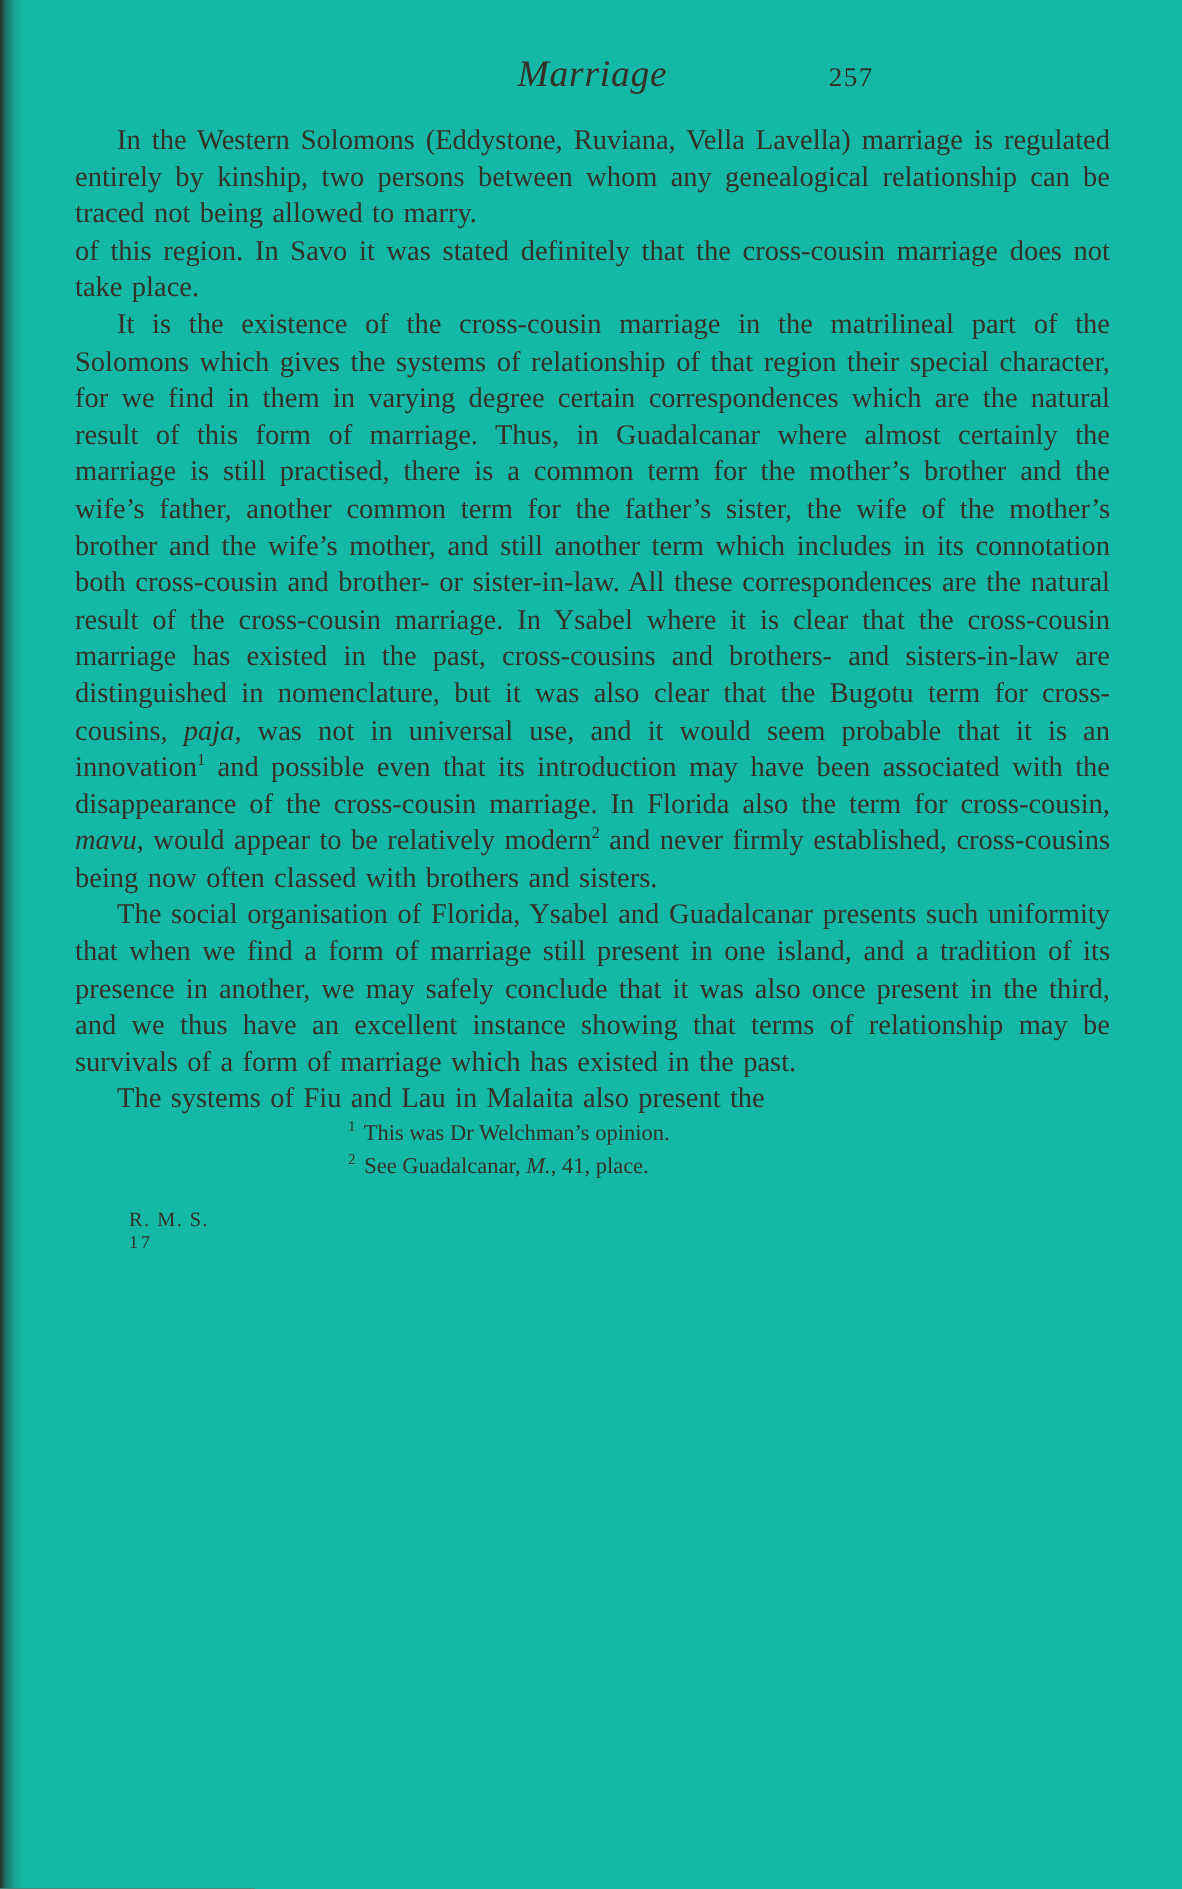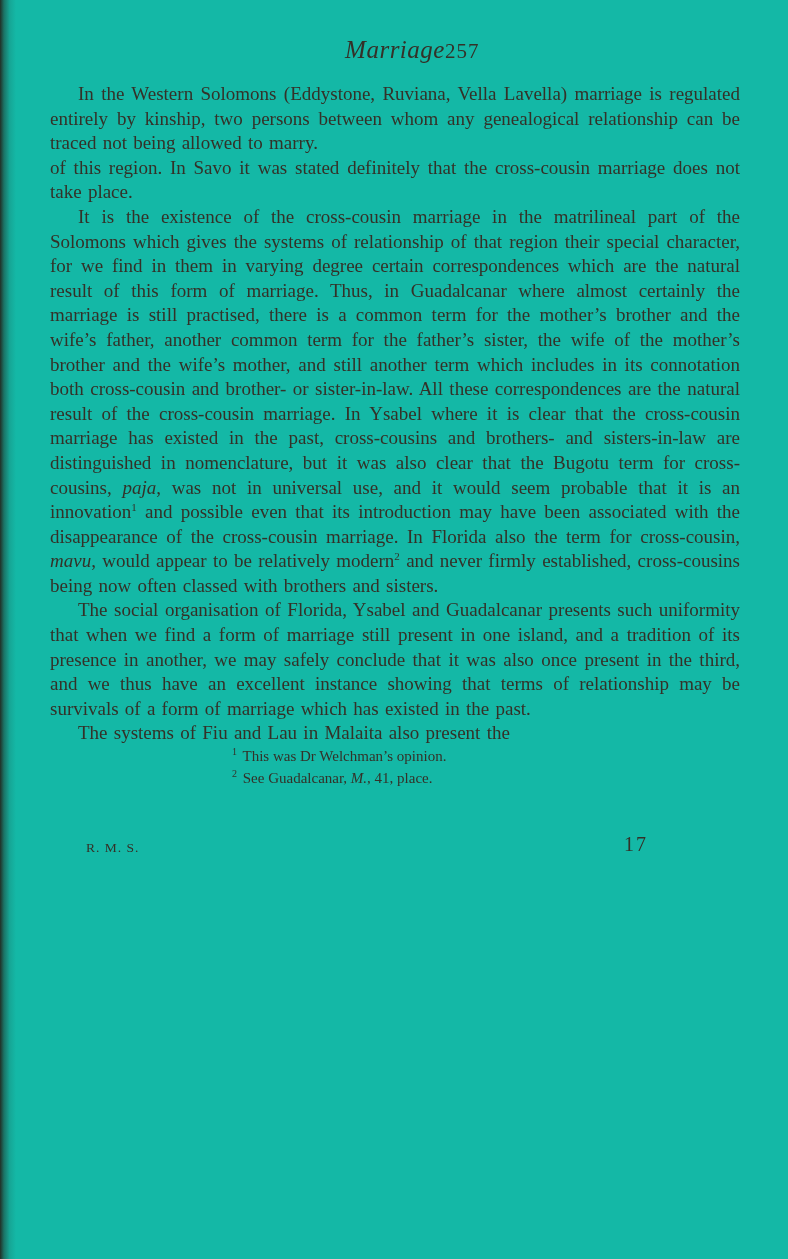--- a/index.html
+++ b/index.html
@@ -35,22 +35,22 @@
   }
   .header-title {
     grid-column: 2;
     font-style: italic;
     font-size: 25px;
     letter-spacing: 0.5px;
     text-align: center;
   }
   .header-pagenum {
     grid-column: 3;
-    text-align: left;
-    font-size: 21px;
+    text-align: center;
+    font-size: 18px;
     letter-spacing: 1px;
     padding-right: 50px;
   }
 
   .body-text {
     font-size: 19px;
     line-height: 24.6px;
     text-align: justify;
     word-spacing: 1.5px;
   }
@@ -63,27 +63,28 @@
     padding-left: 182px;
     font-size: 15px;
     line-height: 21.5px;
   }
   .footnote sup { font-size: 10px; margin-right: 2px; }
 
   .page-footer {
     margin-top: 16px;
     display: flex;
     justify-content: space-between;
-    align-items: flex-end;
+    align-items: flex-start;
     padding-left: 36px;
     padding-right: 92px;
     font-size: 13.5px;
     letter-spacing: 1px;
+    flex-direction: column;
   }
-  .footer-pagenum { font-size: 20px; letter-spacing: 2px; margin-top: 28px; }
+  .footer-pagenum { font-size: 12px; letter-spacing: 2px; }
 </style>
 </head>
 <body>
 
 <div class="page">
   <div class="gutter-shadow"></div>
   <div class="content">
 
     <header class="page-header">
       <span></span>

